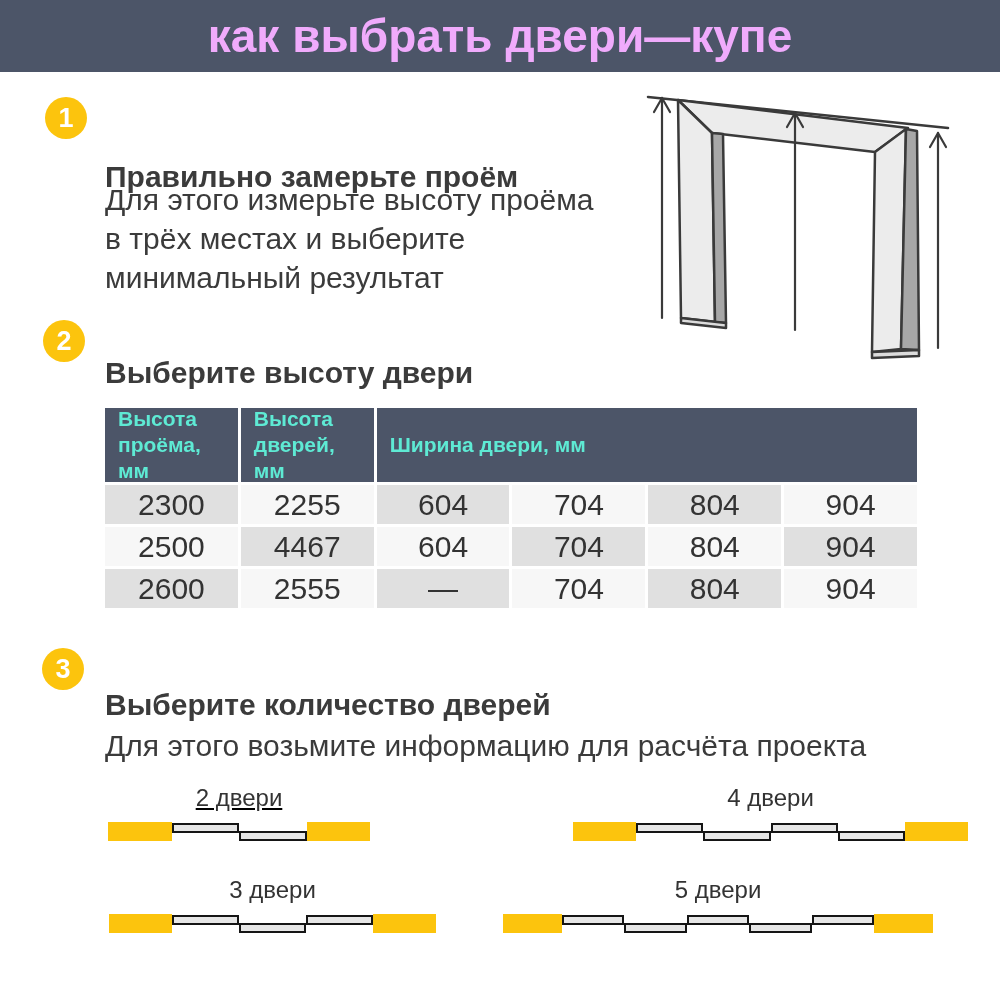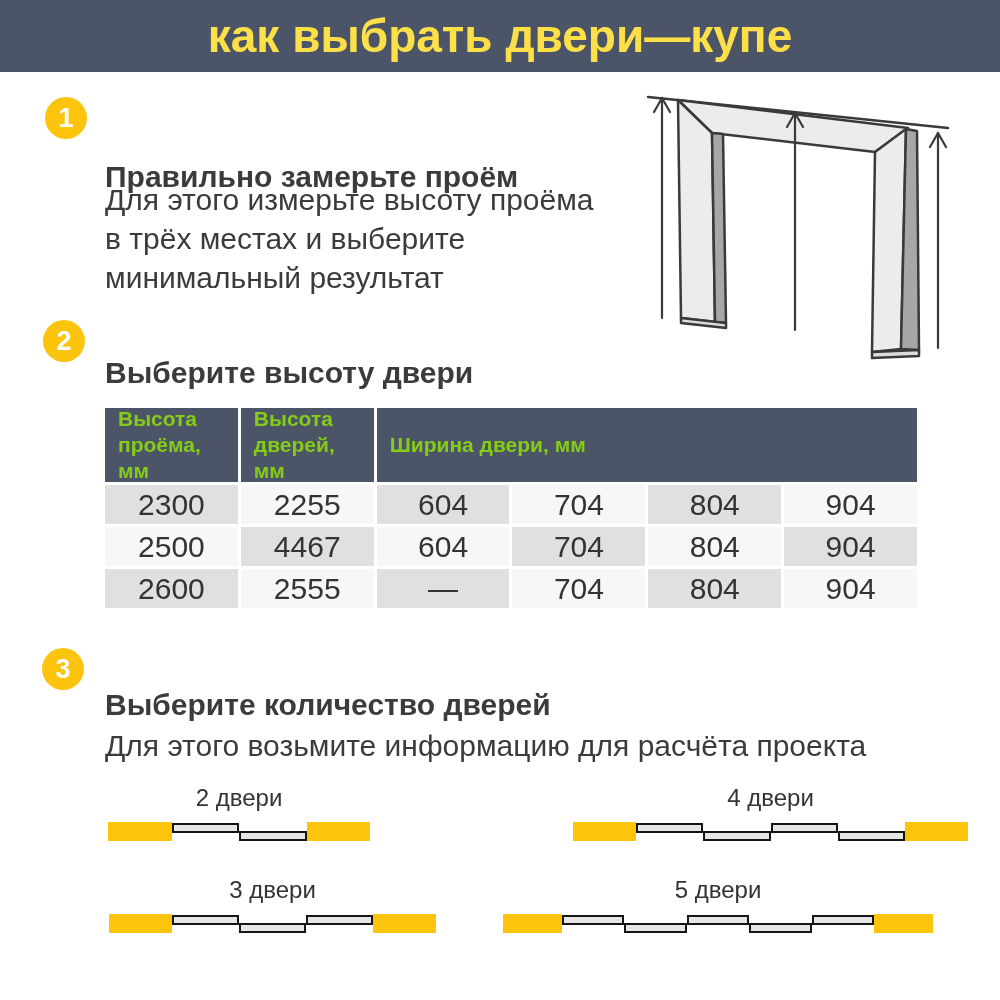--- a/index.html
+++ b/index.html
@@ -7,21 +7,21 @@
     width:1000px;height:1000px;position:relative;background:#ffffff;
     font-family:"Liberation Sans", sans-serif;overflow:hidden;
     --accent-yellow:#fcc40d;--slate:#4c5568;--cell-gray:#e0e0e0;--cell-light:#f7f7f7;
     --text:#3b3b3b;
   }
   .title-bar{
     position:absolute;left:0;top:0;width:1000px;height:72px;
     background:var(--slate);display:flex;align-items:center;justify-content:center;
   }
   .title-bar h1{
-    margin:0;color:#fde047;font-size:46px;font-weight:bold;letter-spacing:0px;
+    margin:0;color:#f0abfc;font-size:46px;font-weight:bold;letter-spacing:0px;
   }
   .badge{
     position:absolute;width:42px;height:42px;border-radius:50%;
     background:var(--accent-yellow);color:#ffffff;font-weight:bold;font-size:27px;
     display:flex;align-items:center;justify-content:center;
   }
   #badge-1{left:45px;top:97px;}
   #badge-2{left:43px;top:320px;}
   #badge-3{left:42px;top:648px;}
   .step-heading{
@@ -35,33 +35,33 @@
     line-height:39px;white-space:pre-line;
   }
   #body-1{top:180px;}
   #body-3{top:726px;}
   .illustration{position:absolute;left:645px;top:85px;}
   .door-table{
     position:absolute;left:105px;top:408px;width:812px;
     display:grid;grid-template-columns:repeat(6,1fr);gap:3px;
   }
   .th{
-    background:var(--slate);color:#84cc16;font-weight:bold;font-size:21px;
+    background:var(--slate);color:#5eead4;font-weight:bold;font-size:21px;
     line-height:26px;height:74px;box-sizing:border-box;padding:8px 13px;
     display:flex;align-items:center;
   }
   .th-span{grid-column:3 / span 4;}
   .td{
     height:39px;display:flex;align-items:center;justify-content:center;
     font-size:30px;color:#333333;
   }
   .gray{background:var(--cell-gray);}
   .light{background:var(--cell-light);}
   .diagram{position:absolute;}
-  #diagram-0{left:108px;top:785px;width:262px;}
+  #diagram-0{left:108px;top:785px;width:262px;text-decoration:underline;}
   #diagram-1{left:573px;top:785px;width:395px;}
   #diagram-2{left:109px;top:877px;width:327px;}
   #diagram-3{left:503px;top:877px;width:430px;}
   .dlabel{
     text-align:center;font-size:24px;color:#333333;line-height:26px;margin-bottom:11px;
   }
   .track{display:flex;align-items:flex-start;height:22px;}
   .wall{flex:1;height:19px;background:var(--accent-yellow);}
   .panel{
     flex:1;height:10px;box-sizing:border-box;border:2px solid #151515;background:#e6e6e6;

